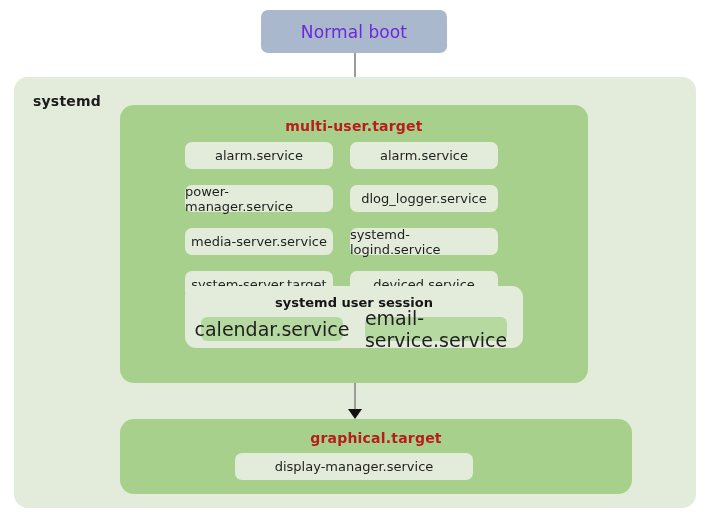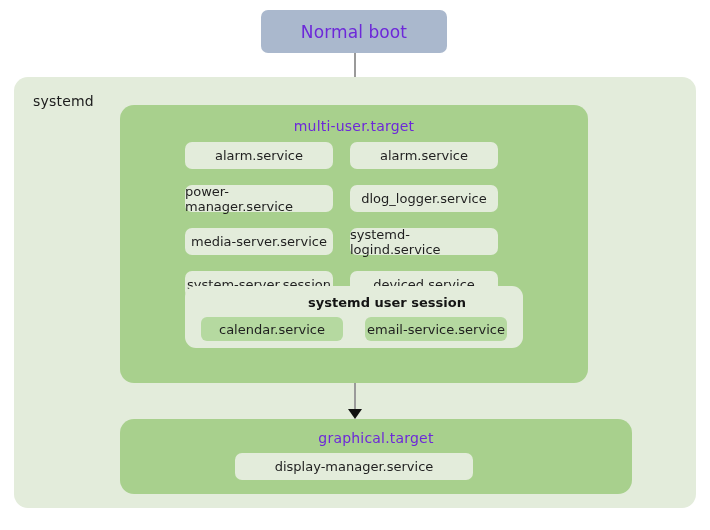--- a/index.html
+++ b/index.html
@@ -77,21 +77,21 @@
     width: 682px;
     height: 431px;
     background: #e3ecdb;
     border-radius: 14px;
   }
   .systemd-label {
     position: absolute;
     left: 33px;
     top: 93px;
     font-size: 14px;
-    font-weight: normal;
+    font-weight: bold;
     color: #1c1c1c;
     letter-spacing: .2px;
   }
 
   
   .target-panel {
     position: absolute;
     background: #a8d08d;
     border-radius: 14px;
   }
@@ -104,22 +104,22 @@
   #panel-graphical-target {
     left: 120px;
     top: 419px;
     width: 512px;
     height: 75px;
   }
   .target-title {
     width: 100%;
     text-align: center;
     font-size: 14px;
-    font-weight: normal;
-    color: #6d28d9;
+    font-weight: bold;
+    color: #b91c1c;
     letter-spacing: .2px;
   }
   #panel-multi-user-target .target-title { margin-top: 13px; }
   #panel-graphical-target  .target-title { margin-top: 11px; }
 
   
   .pill {
     background: #e3ecdb;
     border-radius: 7px;
     height: 27px;
@@ -158,39 +158,38 @@
     background: #e3ecdb;
     border-radius: 11px;
   }
   .session-title {
     width: 100%;
     text-align: center;
     margin-top: 9px;
     font-size: 13px;
     font-weight: bold;
     color: #141414;
-    padding-left: 33px;
   }
   .session-pills {
     position: absolute;
     left: 16px;
     top: 31px;
     width: 306px;
     display: flex;
     justify-content: space-between;
   }
   .pill-session {
     background: #b5d9a0;
     border-radius: 6px;
     height: 24px;
     width: 142px;
     display: flex;
     align-items: center;
     justify-content: center;
-    font-size: 13px;
+    font-size: 19px;
     color: #1f1f1f;
   }
 </style>
 </head>
 <body>
 
 <div class="boot-box">
   <span>Normal boot</span>
 </div>
 
@@ -205,21 +204,21 @@
 <div class="target-panel" id="panel-multi-user-target">
   <div class="target-title">multi-user.target</div>
 
   <div class="pill-grid">
     <div class="pill">alarm.service</div>
     <div class="pill">alarm.service</div>
     <div class="pill">power-manager.service</div>
     <div class="pill">dlog_logger.service</div>
     <div class="pill">media-server.service</div>
     <div class="pill">systemd-logind.service</div>
-    <div class="pill">system-server.session</div>
+    <div class="pill">system-server.target</div>
     <div class="pill">deviced.service</div>
   </div>
 
   <div class="session-panel">
     <div class="session-title">systemd user session</div>
     <div class="session-pills">
       <div class="pill-session">calendar.service</div>
       <div class="pill-session">email-service.service</div>
     </div>
   </div>

